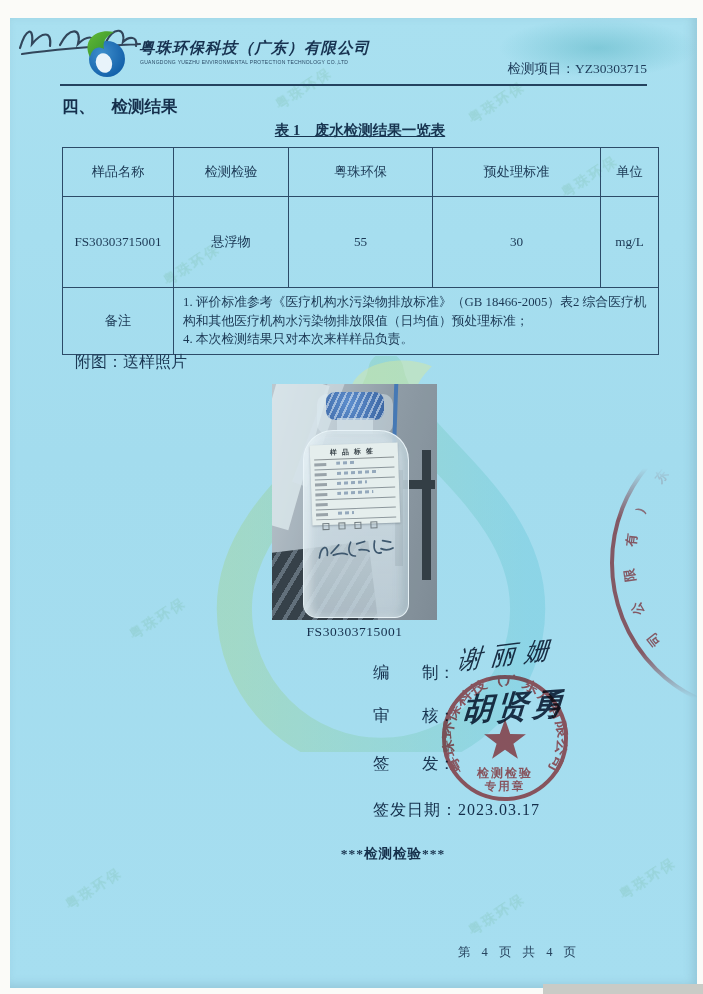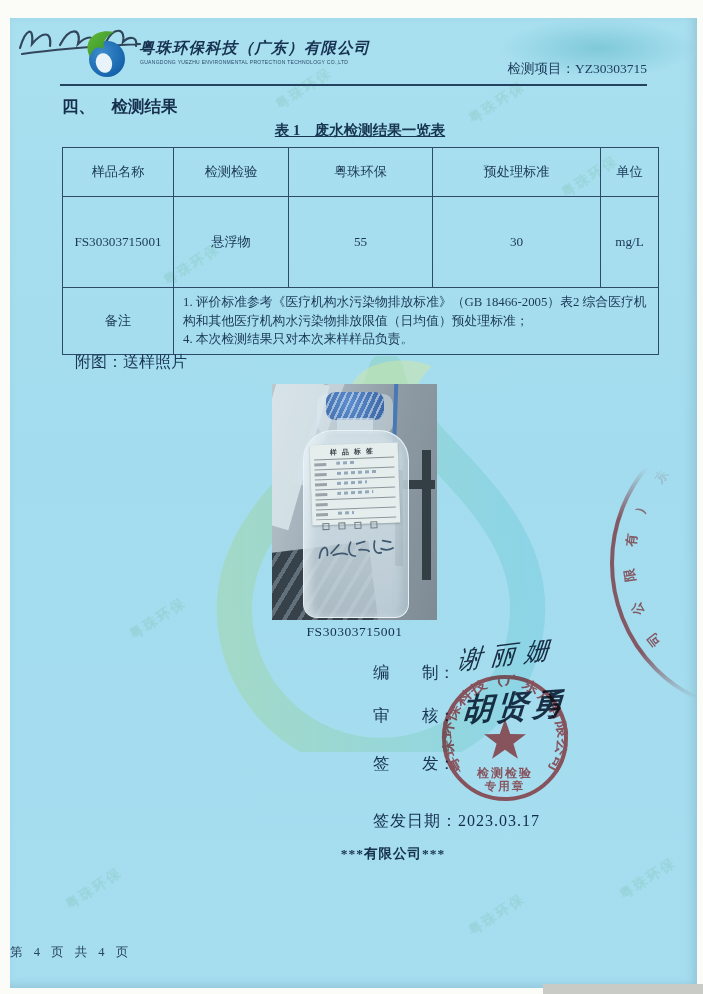--- a/index.html
+++ b/index.html
@@ -80,29 +80,29 @@
                  font-size:13.5px;color:#152f4c;letter-spacing:.5px;}
   
   .sigrow{position:absolute;left:363px;font-size:16.5px;color:#17324e;width:82px;
           display:flex;justify-content:space-between;}
   .sig-name{position:absolute;font-family:"DejaVu Serif",serif;font-style:italic;color:#27364a;
             white-space:nowrap;z-index:7;mix-blend-mode:multiply;}
   .sig1{left:447px;top:620px;font-size:25px;letter-spacing:9px;transform:rotate(-7deg) skewX(-12deg);}
   .sig2{left:452px;top:668px;font-size:31px;font-weight:bold;letter-spacing:4px;
         transform:rotate(-4deg) skewX(-8deg);}
   .sig3{left:435px;top:731px;z-index:7;}
-  .datebox{position:absolute;left:363px;top:782px;font-size:16px;color:#132e4a;letter-spacing:1px;margin-top:11px;}
+  .datebox{position:absolute;left:363px;top:782px;font-size:16px;color:#132e4a;letter-spacing:1px;}
   .stamp{position:absolute;left:428px;top:653px;z-index:6;mix-blend-mode:multiply;opacity:.92;}
   .pstamp{position:absolute;left:585px;top:450px;width:102px;height:230px;z-index:4;
           mix-blend-mode:multiply;
           -webkit-mask-image:linear-gradient(180deg,transparent 0,#000 22%,#000 80%,transparent 100%);
           mask-image:linear-gradient(180deg,transparent 0,#000 22%,#000 80%,transparent 100%);}
   .endmark{position:absolute;left:303px;top:827px;width:160px;text-align:center;
            font-size:13.5px;font-weight:bold;color:#16304b;letter-spacing:1px;}
-  .pageno{position:absolute;left:0;top:926px;width:563px;text-align:left;
+  .pageno{position:absolute;left:7px;top:926px;width:563px;text-align:right;
           font-size:12.5px;color:#27445f;letter-spacing:4px;}
 </style>
 </head>
 <body>
 
 <div class="page">
 
   <div class="tint-tr"></div>
 
   
@@ -288,17 +288,17 @@
       <text transform="translate(66,16) rotate(-52)">东</text>
       <text transform="translate(48,47) rotate(-68)">）</text>
       <text transform="translate(40,79) rotate(-83)">有</text>
       <text transform="translate(40,113) rotate(-98)">限</text>
       <text transform="translate(49,145) rotate(-113)">公</text>
       <text transform="translate(66,174) rotate(-128)">司</text>
     </g>
   </svg>
 
   
-  <div class="endmark">***有限公司***</div>
+  <div class="endmark">***检测检验***</div>
   <div class="pageno">第 4 页 共 4 页</div>
 </div>
 
 <div class="scan-shadow"></div>
 
 </body></html>

